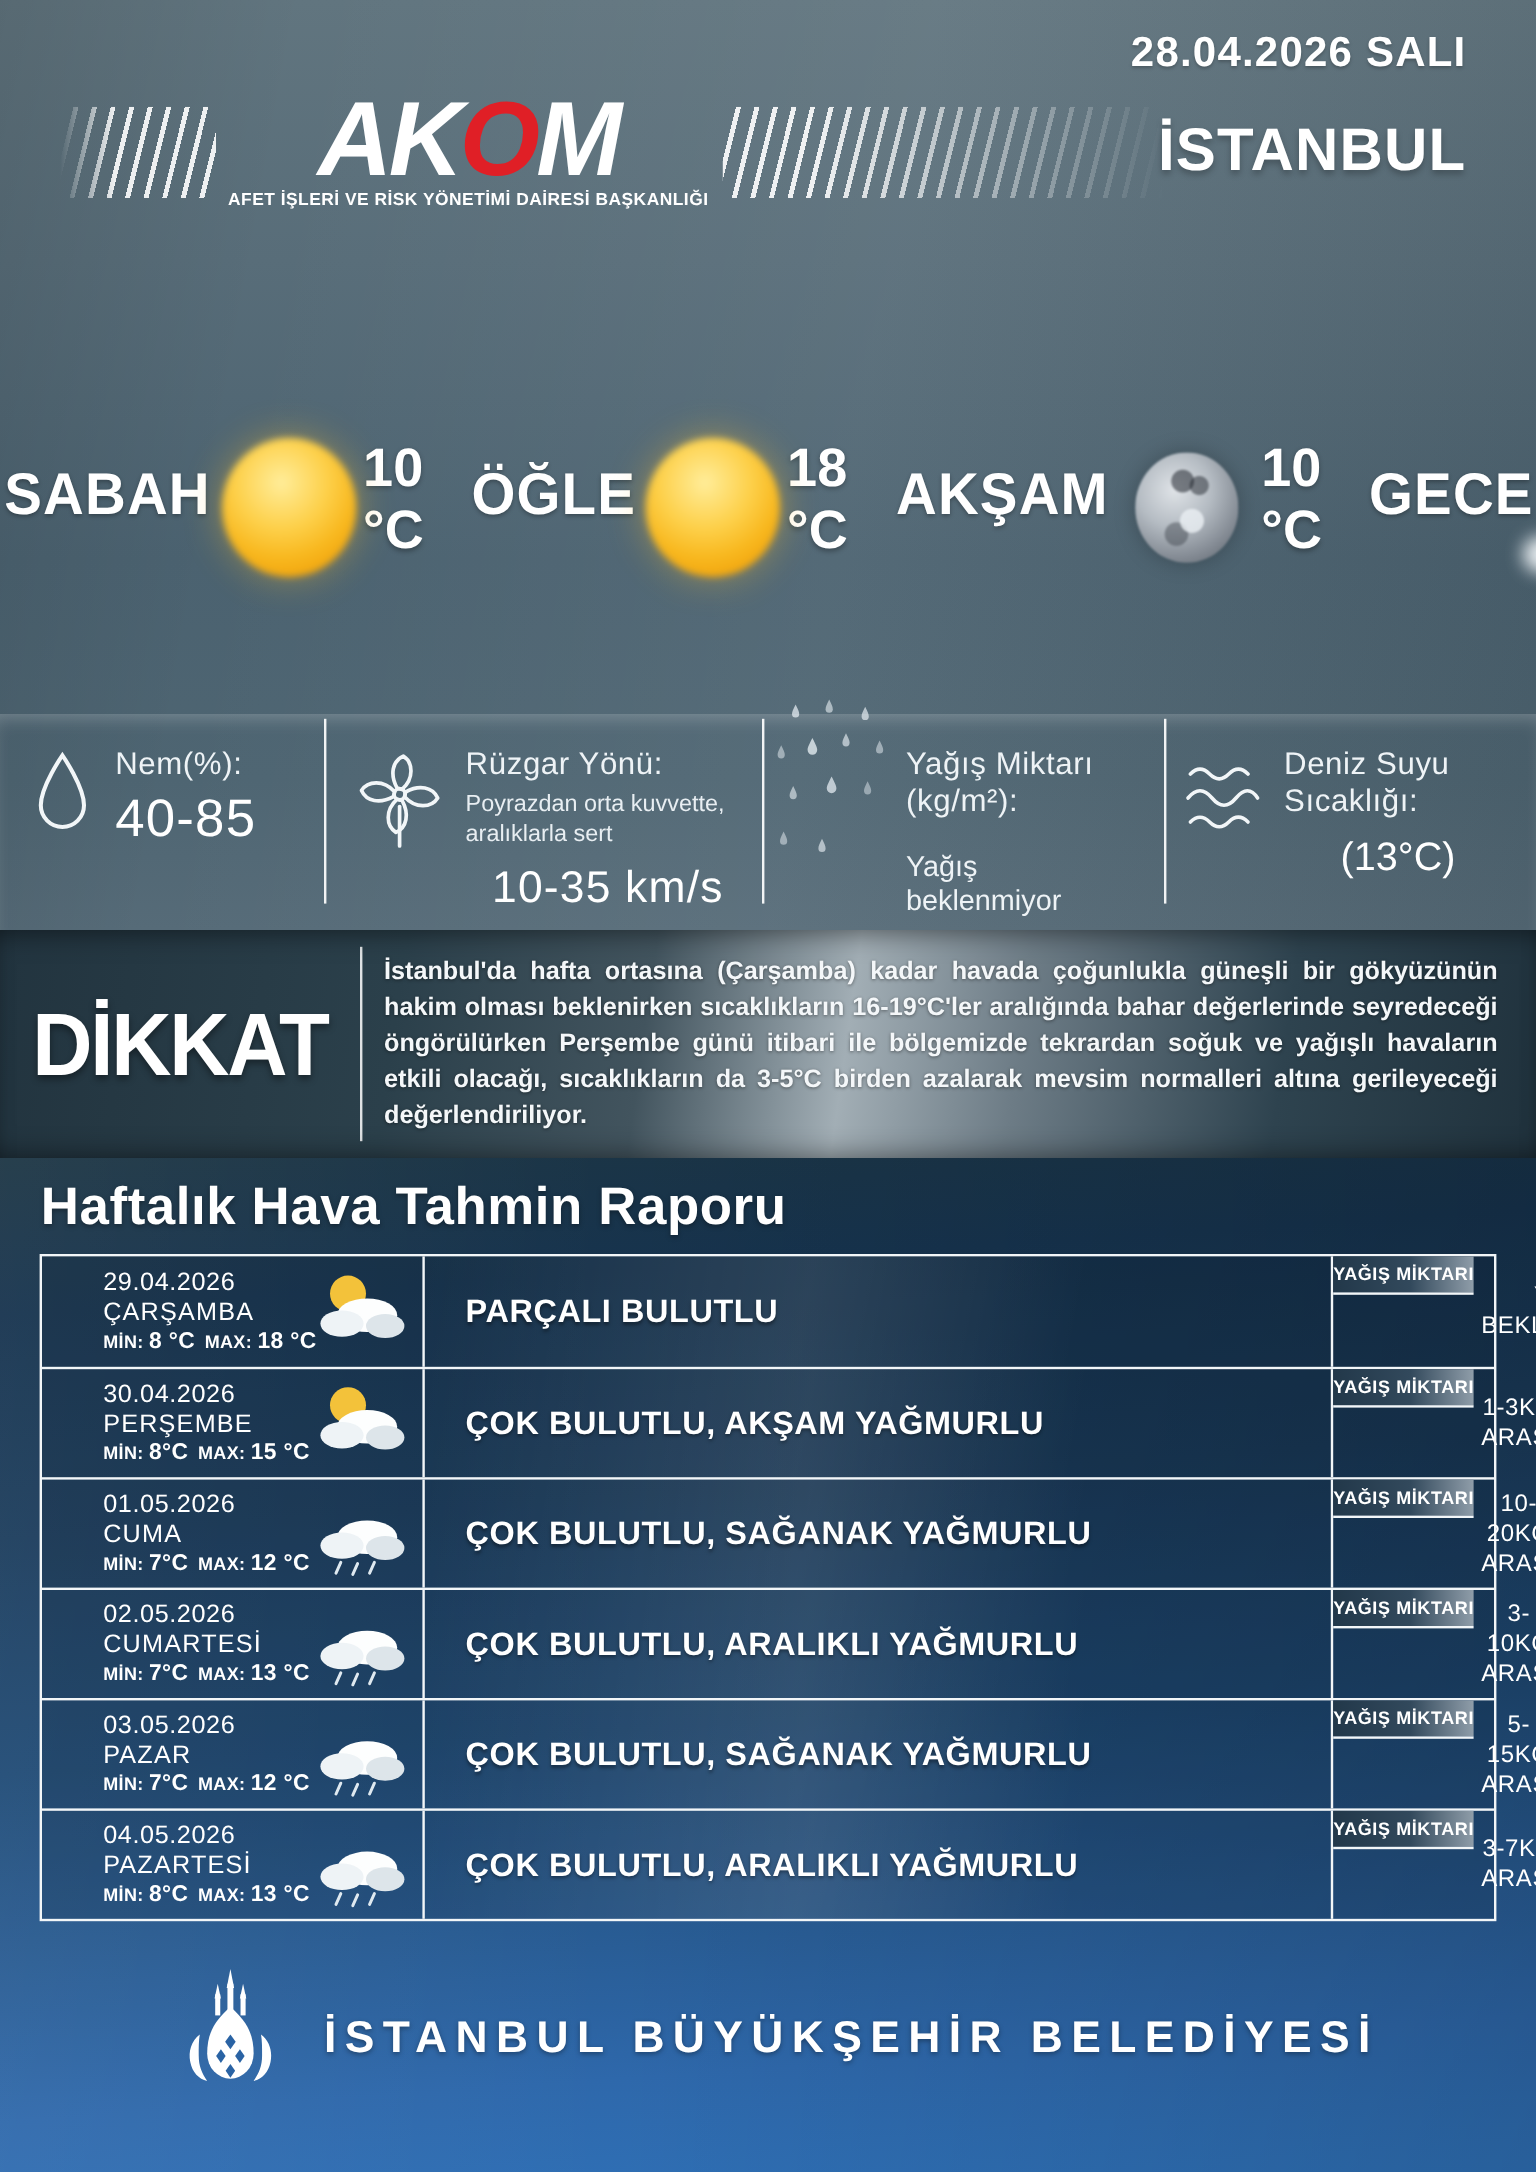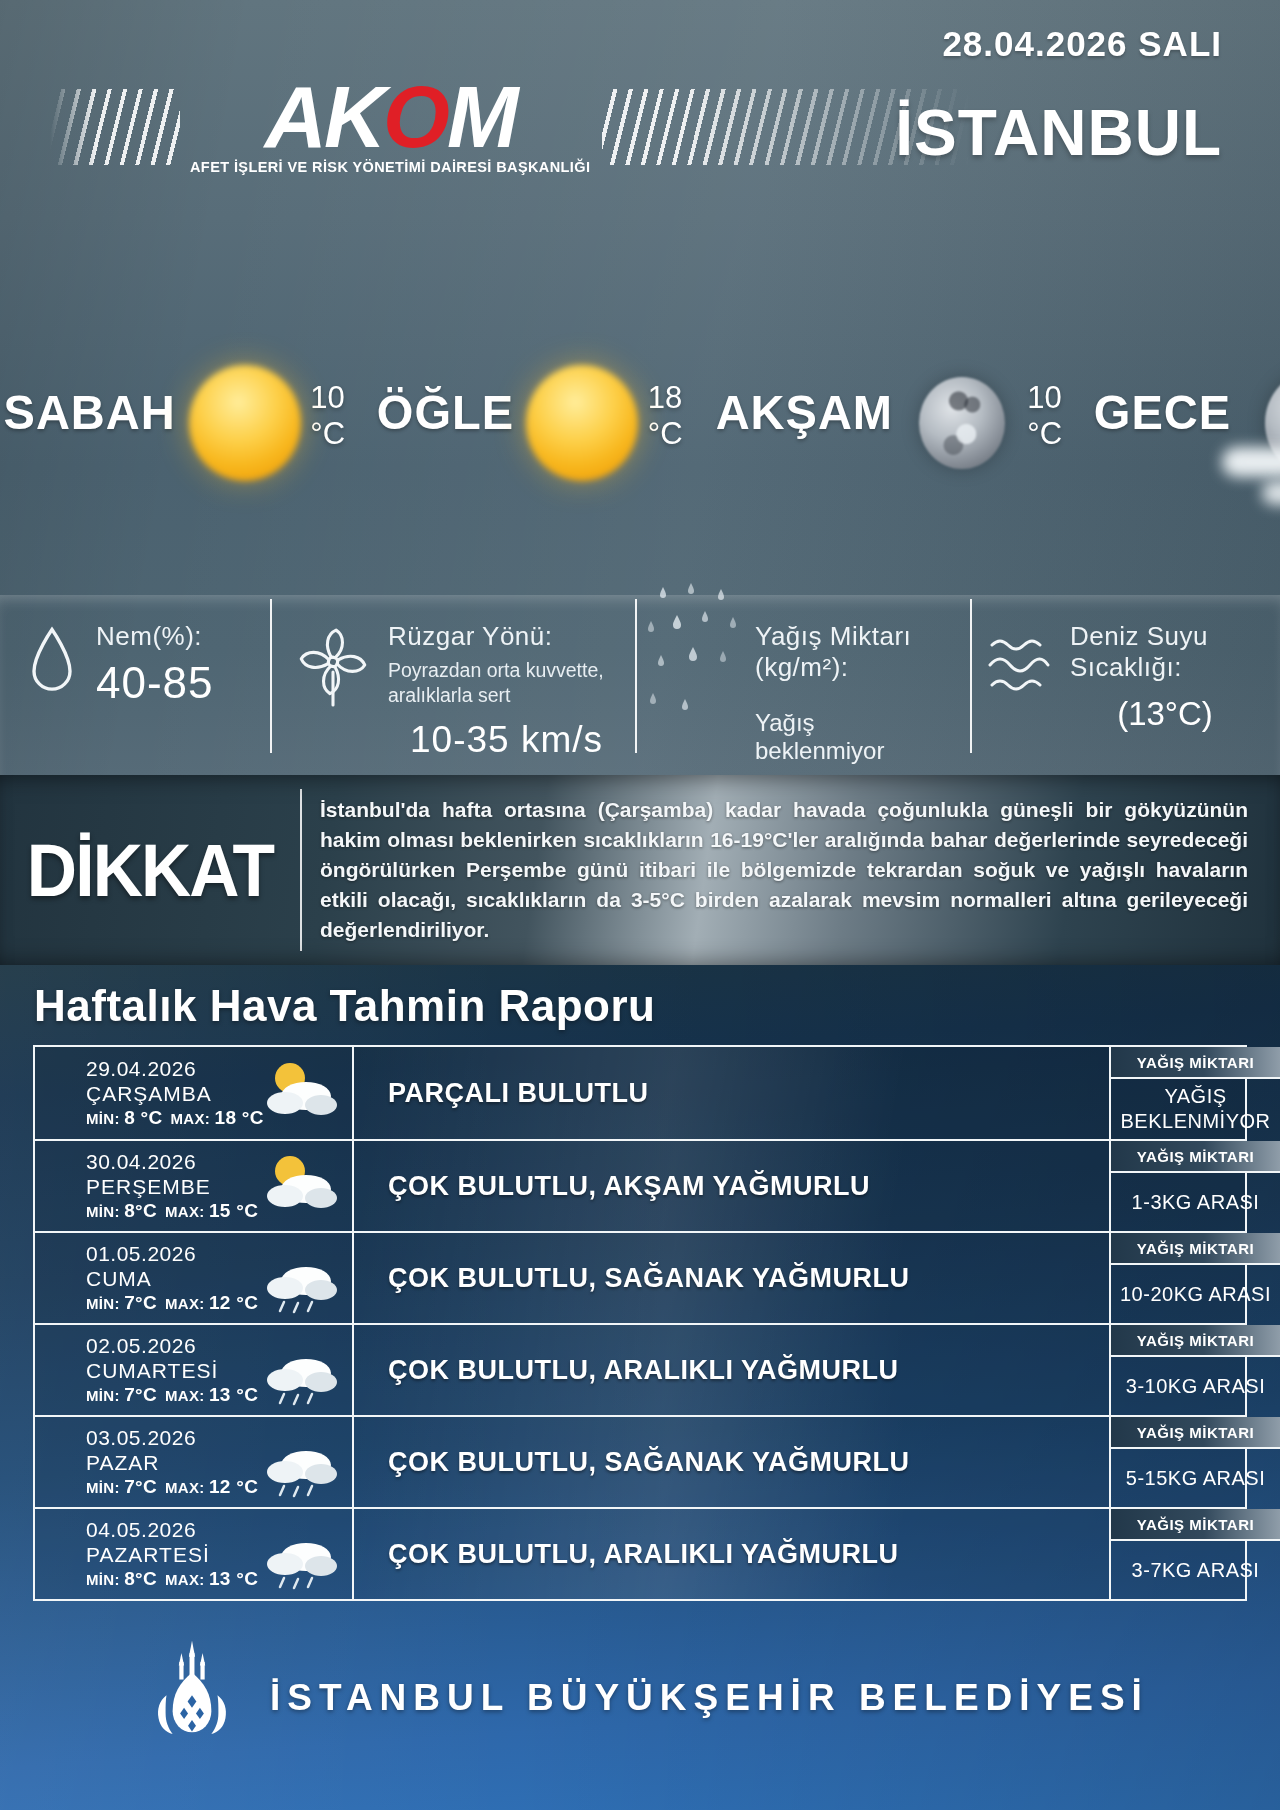--- a/index.html
+++ b/index.html
@@ -21,28 +21,28 @@
   .date-line{position:absolute;top:24px;right:58px;font-size:35px;font-weight:700;letter-spacing:1px;text-shadow:0 2px 3px rgba(0,0,0,.25);}
 
   .logo-row{position:absolute;top:78px;left:50px;display:flex;align-items:center;}
   .stripes{height:76px;background:repeating-linear-gradient(104deg,rgba(255,255,255,0) 0 11px,rgba(255,255,255,.9) 11px 15px);}
   .stripes.left{width:130px;margin-right:10px;-webkit-mask-image:linear-gradient(90deg,transparent 0,#000 35%);mask-image:linear-gradient(90deg,transparent 0,#000 35%);}
   .stripes.right{width:400px;margin-left:12px;-webkit-mask-image:linear-gradient(90deg,#000 20%,transparent 92%);mask-image:linear-gradient(90deg,#000 20%,transparent 92%);}
   .logo-block{text-align:center;}
   .logo-title{font-size:86px;font-weight:900;font-style:italic;letter-spacing:-3px;line-height:.9;transform:scaleY(1.02);}
   .logo-title .red-o{color:#e01f26;}
   .logo-sub{font-size:14.5px;font-weight:700;letter-spacing:.4px;margin-top:4px;white-space:nowrap;}
-  .city{position:absolute;top:96px;right:58px;font-size:64px;font-weight:700;letter-spacing:1px;text-shadow:0 3px 5px rgba(0,0,0,.25);}
+  .city{position:absolute;top:96px;right:58px;font-size:50px;font-weight:700;letter-spacing:1px;text-shadow:0 3px 5px rgba(0,0,0,.25);}
 
   
   .periods{position:absolute;top:195px;left:0;right:0;height:400px;display:grid;grid-template-columns:1fr 1fr 1fr 1fr;}
   .period{display:flex;flex-direction:row;align-items:center;padding-top:34px;}
   .p-label{font-size:49px;font-weight:800;letter-spacing:1px;transform:scaleX(.96);text-shadow:0 2px 4px rgba(0,0,0,.3);}
   .p-icon{position:relative;height:160px;width:160px;margin-top:22px;display:flex;align-items:center;justify-content:center;}
-  .p-temp{font-size:31px;font-weight:400;margin-top:8px;text-shadow:0 2px 4px rgba(0,0,0,.3);}
+  .p-temp{font-size:45px;font-weight:700;margin-top:8px;text-shadow:0 2px 4px rgba(0,0,0,.3);}
   .sunball{display:none;width:112px;height:116px;border-radius:50%;
     background:radial-gradient(circle at 44% 32%,#ffed9a 0%,#fdd04a 38%,#f8b81f 62%,#ef9e07 88%);
     filter:blur(3px);box-shadow:0 0 30px rgba(250,190,40,.45);}
   .moonball{display:none;width:98px;height:104px;border-radius:50%;position:relative;filter:blur(1px);
     background:
       radial-gradient(circle at 46% 26%,rgba(35,40,48,.55) 0 11%,rgba(35,40,48,0) 12%),
       radial-gradient(circle at 62% 30%,rgba(35,40,48,.5) 0 9%,rgba(35,40,48,0) 10%),
       radial-gradient(circle at 55% 62%,rgba(235,240,244,.8) 0 13%,rgba(235,240,244,0) 14%),
       radial-gradient(circle at 40% 74%,rgba(60,66,74,.45) 0 11%,rgba(60,66,74,0) 12%),
       radial-gradient(circle at 38% 34%,#dfe3e7 0%,#b5bcc3 38%,#878e97 68%,#5d646d 95%);
@@ -99,21 +99,21 @@
   .w-minmax{font-size:15px;font-weight:700;letter-spacing:.3px;white-space:nowrap;}
   .w-minmax b{font-size:19px;font-weight:700;margin-right:8px;}
   .w-icon{position:absolute;right:6px;top:50%;transform:translateY(-50%);}
   .wrow[data-icon="sun-cloud"] .ic-rain{display:none;}
   .wrow[data-icon="rain-cloud"] .ic-sun{display:none;}
 
   .wc-cond{display:flex;align-items:center;padding-left:34px;
     background:linear-gradient(100deg,rgba(255,255,255,0) 0%,rgba(255,255,255,.10) 42%,rgba(255,255,255,0) 72%);}
   .w-cond{font-size:27px;font-weight:700;letter-spacing:.5px;text-shadow:0 2px 3px rgba(0,0,0,.4);}
 
-  .wc-amt{display:flex;flex-direction:column;}
+  .wc-amt{display:flex;flex-direction:row;}
   .amt-head{height:32px;flex:0 0 auto;display:flex;align-items:center;justify-content:center;
     border-bottom:2px solid #f2f6f8;font-size:15px;font-weight:700;letter-spacing:.5px;
     background:linear-gradient(90deg,#22384a 0%,#32495c 55%,#8f9da9 100%);}
   .amt-val{flex:1;display:flex;align-items:center;justify-content:center;text-align:center;
     font-size:20px;letter-spacing:.5px;padding:2px 6px;line-height:1.25;}
 
   
   .footer{position:absolute;left:17px;right:0;bottom:0;height:215px;display:flex;align-items:center;justify-content:center;gap:34px;padding-bottom:10px;}
   .footer-text{font-size:37px;font-weight:700;letter-spacing:7px;text-shadow:0 2px 4px rgba(0,0,0,.35);white-space:nowrap;}
   .ibb-logo{flex:0 0 auto;}

